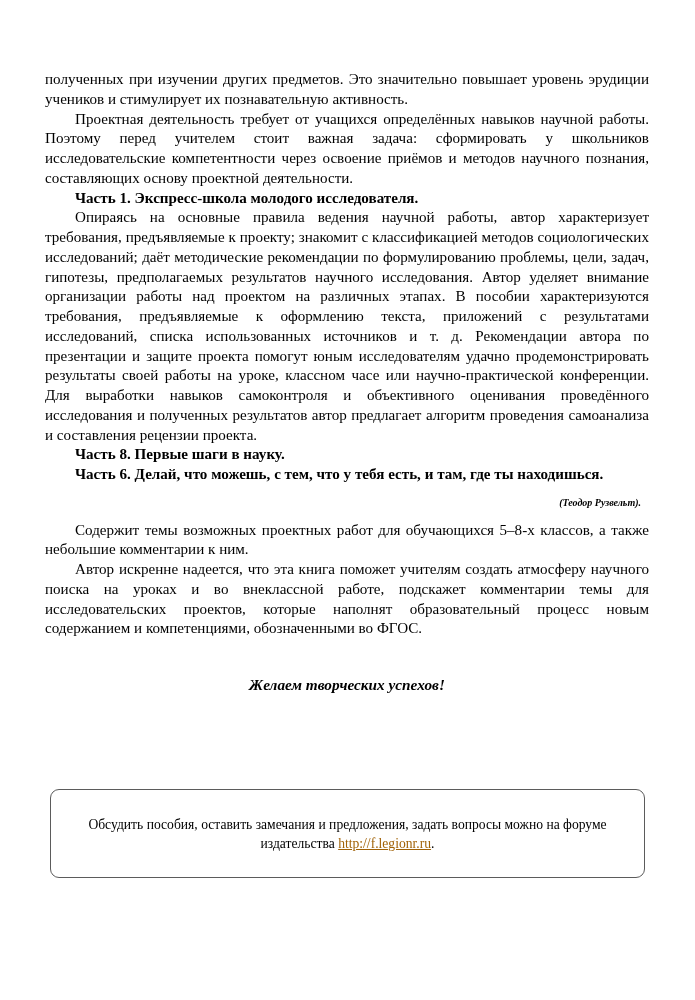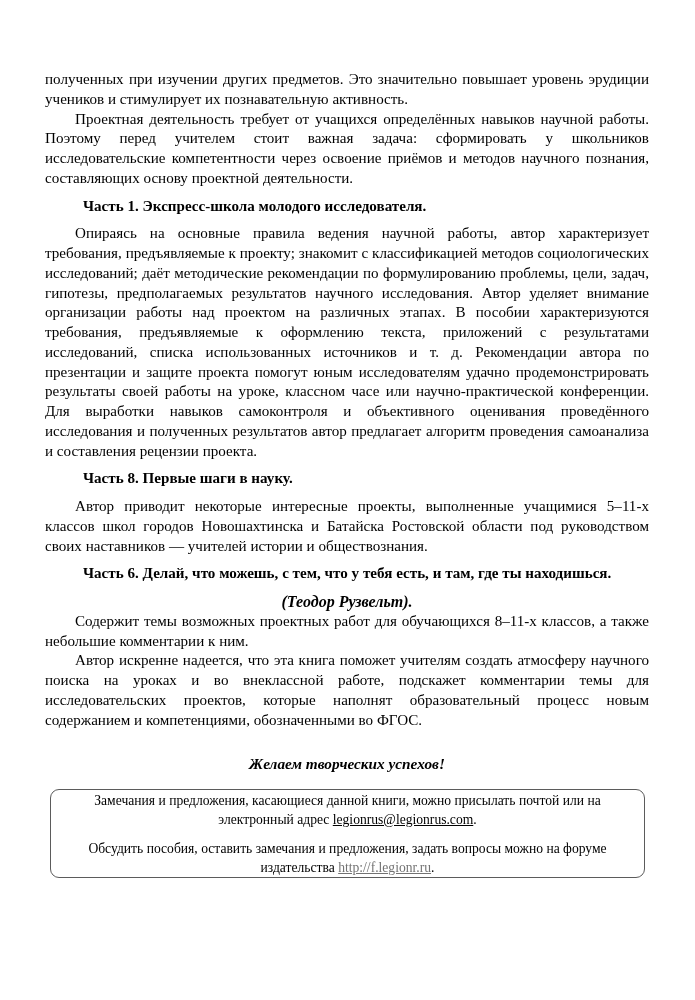--- a/index.html
+++ b/index.html
@@ -46,42 +46,42 @@
 
   p.indent {
     text-indent: 30px;
   }
 
   p.noindent {
     text-indent: 0;
   }
 
   p.heading {
-    margin: 8px;
+    margin: 0;
     padding: 0;
     font-size: 15.1px;
     line-height: 19.75px;
     font-weight: bold;
     text-indent: 30px;
     text-align: left;
   }
 
   p.heading-cont {
-    margin: 0;
+    margin: 8px;
     padding: 0;
-    font-size: 16px;
+    font-size: 10px;
     line-height: 19.75px;
     font-weight: bold;
     font-style: italic;
     text-indent: 0;
-    text-align: center;
+    text-align: right;
   }
 
   p.closing {
-    margin: 0;
+    margin: 12px;
     padding: 0;
     font-size: 15.3px;
     line-height: 19.75px;
     font-weight: bold;
     font-style: italic;
     text-align: center;
     text-indent: 0;
   }
   .gap-closing { height: 24px; }
 
@@ -130,41 +130,37 @@
 
     <p class="para indent">Проектная деятельность требует от учащихся определённых навыков научной работы. Поэтому перед учителем стоит важная задача: сформировать у школьников исследовательские компетентности через освоение приёмов и методов научного познания, составляющих основу проектной деятельности.</p>
 
 
     <p class="heading">Часть 1. Экспресс-школа молодого исследователя.</p>
 
     <p class="para indent">Опираясь на основные правила ведения научной работы, автор характеризует требования, предъявляемые к проекту; знакомит с классификацией методов социологических исследований; даёт методические рекомендации по формулированию проблемы, цели, задач, гипотезы, предполагаемых результатов научного исследования. Автор уделяет внимание организации работы над проектом на различных этапах. В пособии характеризуются требования, предъявляемые к оформлению текста, приложений с результатами исследований, списка использованных источников и т. д. Рекомендации автора по презентации и защите проекта помогут юным исследователям удачно продемонстрировать результаты своей работы на уроке, классном часе или научно-практической конференции. Для выработки навыков самоконтроля и объективного оценивания проведённого исследования и полученных результатов автор предлагает алгоритм проведения самоанализа и составления рецензии проекта.</p>
 
     <p class="heading">Часть 8. Первые шаги в науку.</p>
 
-    <p class="para indent">Автор приводит некоторые интересные проекты, выполненные учащимися 5–11-х классов школ городов Новошахтинска и Батайска Ростовской области под руководством своих наставников — учителей истории и обществознания.</p>
 
     <p class="heading">Часть 6. Делай, что можешь, с тем, что у тебя есть, и там, где ты находишься.</p>
 
     <p class="heading-cont">(Теодор Рузвельт).</p>
 
-    <p class="para indent">Содержит темы возможных проектных работ для обучающихся 8–11-х классов, а также небольшие комментарии к ним.</p>
+    <p class="para indent">Содержит темы возможных проектных работ для обучающихся 5–8-х классов, а также небольшие комментарии к ним.</p>
 
     <p class="para indent">Автор искренне надеется, что эта книга поможет учителям создать атмосферу научного поиска на уроках и во внеклассной работе, подскажет комментарии темы для исследовательских проектов, которые наполнят образовательный процесс новым содержанием и компетенциями, обозначенными во ФГОС.</p>
 
     <div class="gap-closing"></div>
 
     <p class="closing">Желаем творческих успехов!</p>
 
   </div>
 
   <div class="notice-box">
 
-    <p class="notice-para">
-      <span>Замечания и предложения, касающиеся данной книги, можно присылать почтой или на электронный адрес </span><a class="link-underline" href="#" style="color:#000;">legionrus@legionrus.com</a><span>.</span>
-    </p>
 
     <p class="notice-para">
-      <span>Обсудить пособия, оставить замечания и предложения, задать вопросы можно на форуме издательства </span><a class="link-underline" href="#" style="color:#737373;">http://f.legionr.ru</a><span>.</span>
+      <span>Обсудить пособия, оставить замечания и предложения, задать вопросы можно на форуме издательства </span><a class="link-underline" href="#" style="color:#a16207;">http://f.legionr.ru</a><span>.</span>
     </p>
 
   </div>
 
 </div>
 
 </body></html>

